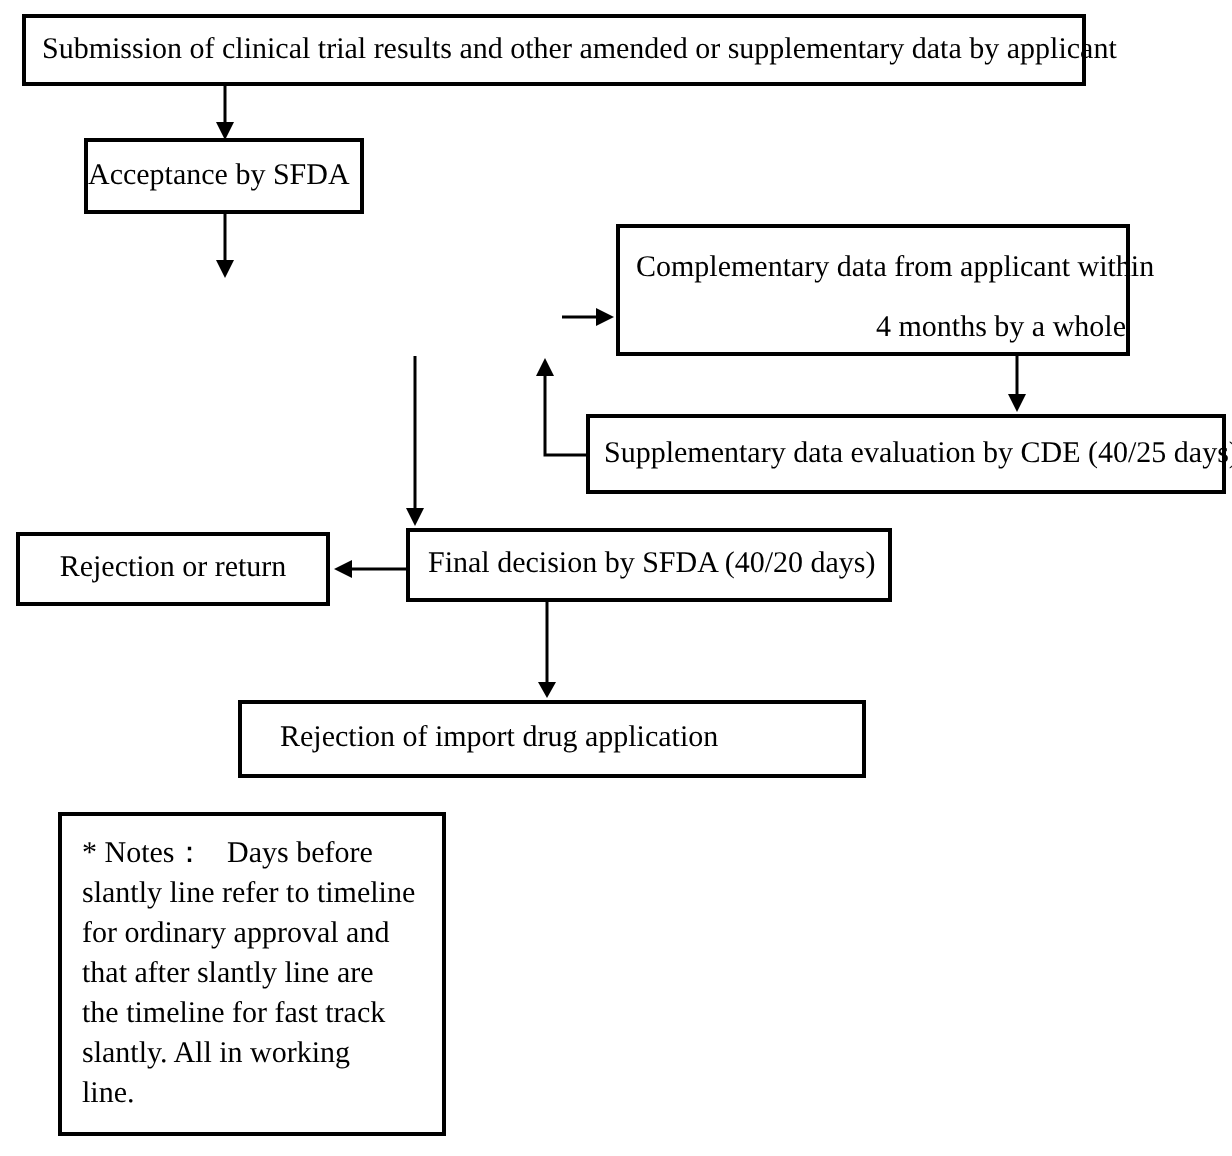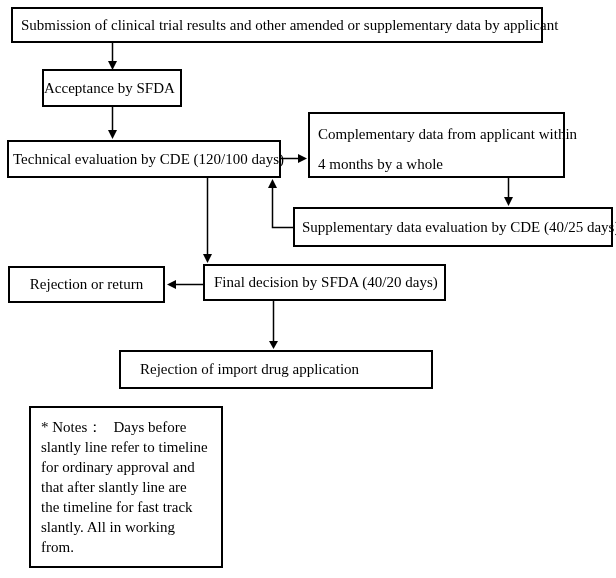--- a/index.html
+++ b/index.html
@@ -40,21 +40,21 @@
     font-size: 15px;
     line-height: 19px;
     display: flex;
     align-items: center;
     white-space: nowrap;
   }
   .n-submission    { left: 11px;  top: 7px;   width: 532px; height: 36px; padding-left: 8px; }
   .n-acceptance    { left: 42px;  top: 69px;  width: 140px; height: 38px; }
   .n-technical     { left: 7px;   top: 140px; width: 274px; height: 38px; padding-left: 4px; }
   .n-complementary { left: 308px; top: 112px; width: 257px; height: 66px;
-                     display: block; padding: 5px 0 0 8px; line-height: 30px; }
+                     display: block; padding: 5px 0 0 8px; line-height: 30px; text-align: right; }
   .n-supplementary { left: 293px; top: 207px; width: 320px; height: 40px; padding-left: 7px; }
   .n-rejection     { left: 8px;   top: 266px; width: 157px; height: 37px; justify-content: center; }
   .n-final         { left: 203px; top: 264px; width: 243px; height: 37px; padding-left: 9px; text-align: right; }
   .n-approval      { left: 119px; top: 350px; width: 314px; height: 39px; padding-left: 19px; }
   .n-notes         { left: 29px;  top: 406px; width: 194px; height: 162px;
                      display: block; padding: 9px 0 0 10px; line-height: 20px; }
   .n-notes div     { white-space: pre; }
 </style>
 </head>
 <body>
@@ -93,21 +93,20 @@
     <g>
       <line x1="273.5" y1="301" x2="273.5" y2="342"></line>
       <polygon points="269,341 278,341 273.5,349"></polygon>
     </g>
   </svg>
 
   <div class="node n-submission">Submission of clinical trial results and other amended or supplementary data by applicant</div>
 
   <div class="node n-acceptance">Acceptance by SFDA</div>
 
-  <div class="node n-technical">Technical evaluation by CDE (120/100 days)</div>
 
   <div class="node n-complementary">
     <div>Complementary data from applicant within</div>
     <div>4 months by a whole</div>
   </div>
 
   <div class="node n-supplementary">Supplementary data evaluation by CDE (40/25 days)</div>
 
   <div class="node n-rejection">Rejection or return</div>
 
@@ -115,16 +114,16 @@
 
   <div class="node n-approval">Rejection of import drug application</div>
 
   <div class="node n-notes">
     <div>* Notes：   Days before</div>
     <div>slantly line refer to timeline</div>
     <div>for ordinary approval and</div>
     <div>that after slantly line are</div>
     <div>the timeline for fast track</div>
     <div>slantly. All in working</div>
-    <div>from.</div>
+    <div>line.</div>
   </div>
 
 </div>
 
 </body></html>

